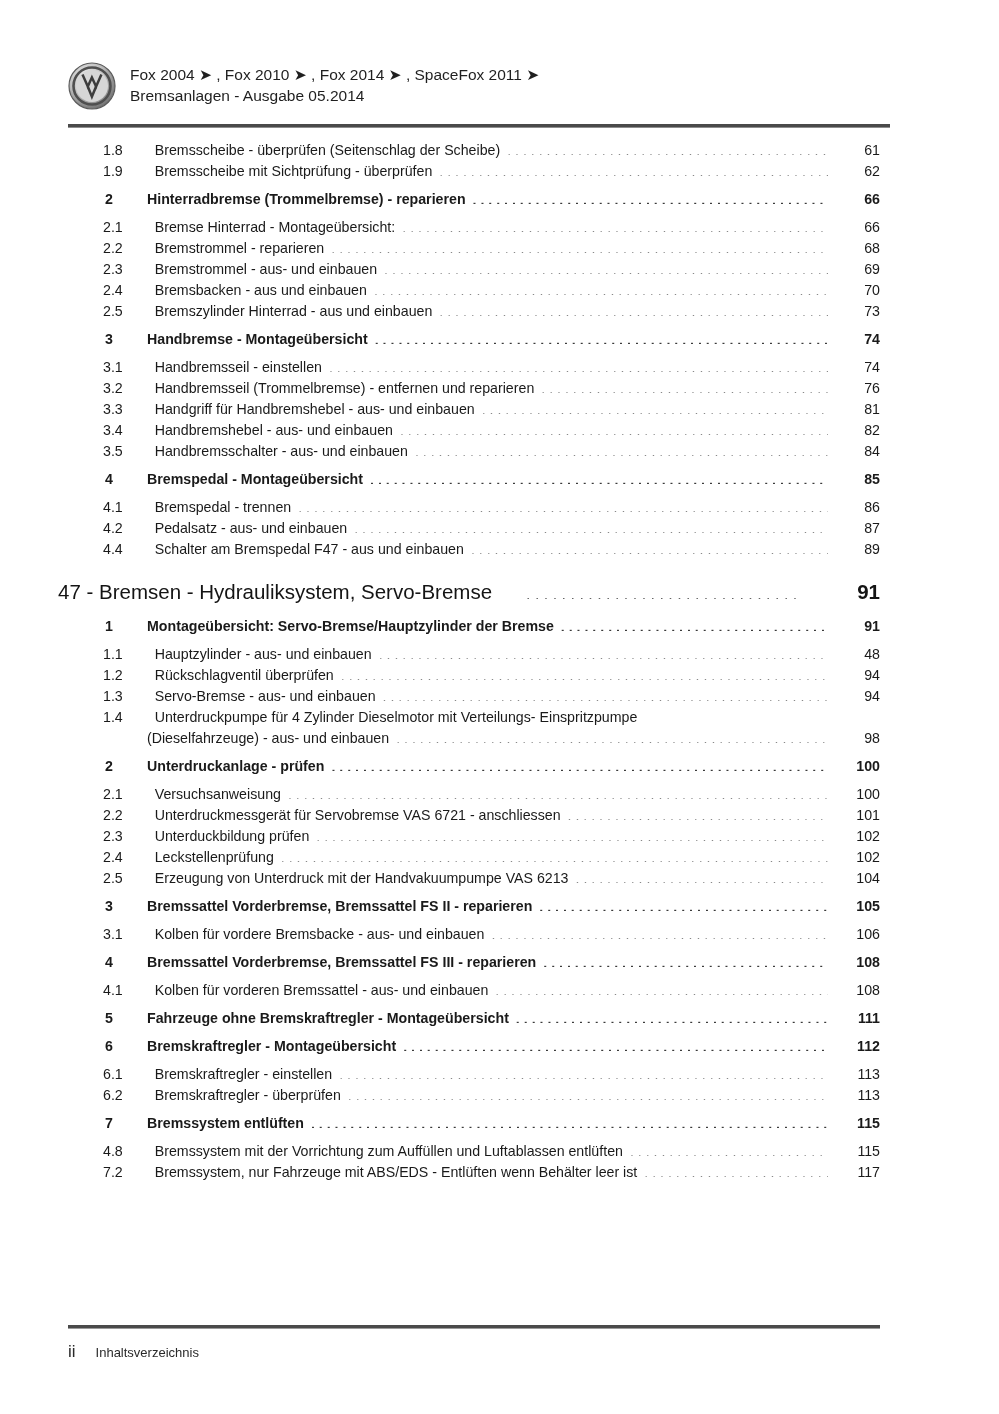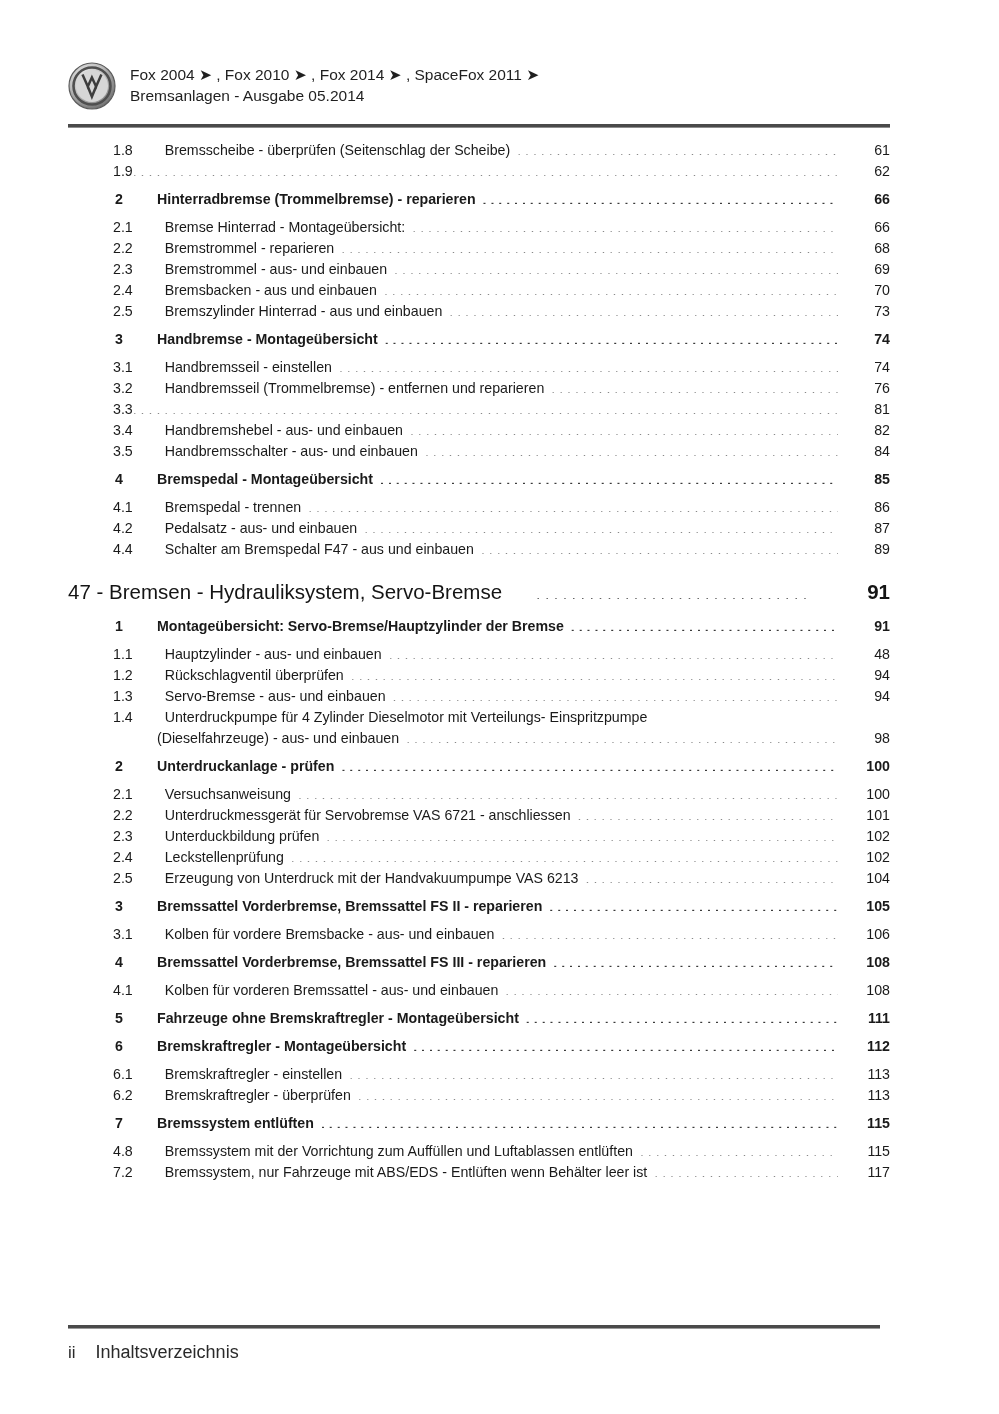--- a/index.html
+++ b/index.html
@@ -57,21 +57,21 @@
     top: 124px;
     width: 822px;
     height: 3px;
     background: #4a4a4a;
     border-bottom: 1px solid #8e8e8e;
   }
 
   
   .toc {
     position: absolute;
-    left: 68px;
+    left: 58px;
     top: 140px;
     width: 822px;
   }
   .toc-row {
     display: flex;
     align-items: baseline;
     font-size: 14.2px;
     line-height: 21px;
     color: #1a1a1a;
     white-space: nowrap;
@@ -173,21 +173,21 @@
     top: 1342px;
     display: flex;
     align-items: baseline;
     gap: 20px;
   }
   .footer-pagenum {
     font-size: 17px;
     color: #2a2a2a;
   }
   .footer-label {
-    font-size: 18px;
+    font-size: 13px;
     color: #2a2a2a;
   }
 </style>
 </head>
 <body>
 
 <div class="page">
 
   <div class="header">
     <div class="header-inner">
@@ -224,20 +224,21 @@
   <div class="toc">
     <div id="toc-top">
         <div class="toc-row">
           <span class="toc-num">1.8</span>
           <span class="toc-title">Bremsscheibe - überprüfen (Seitenschlag der Scheibe)</span>
           <span class="toc-leader"></span>
           <span class="toc-page">61</span>
         </div>
         <div class="toc-row">
           <span class="toc-num">1.9</span>
+          <span class="toc-title">Bremsscheibe mit Sichtprüfung - überprüfen</span>
           <span class="toc-leader"></span>
           <span class="toc-page">62</span>
         </div>
         <div class="toc-row level-1 gap-before gap-after">
           <span class="toc-num">2</span>
           <span class="toc-title">Hinterradbremse (Trommelbremse) - reparieren</span>
           <span class="toc-leader"></span>
           <span class="toc-page">66</span>
         </div>
         <div class="toc-row">
@@ -283,20 +284,21 @@
           <span class="toc-page">74</span>
         </div>
         <div class="toc-row">
           <span class="toc-num">3.2</span>
           <span class="toc-title">Handbremsseil (Trommelbremse) - entfernen und reparieren</span>
           <span class="toc-leader"></span>
           <span class="toc-page">76</span>
         </div>
         <div class="toc-row">
           <span class="toc-num">3.3</span>
+          <span class="toc-title">Handgriff für Handbremshebel - aus- und einbauen</span>
           <span class="toc-leader"></span>
           <span class="toc-page">81</span>
         </div>
         <div class="toc-row">
           <span class="toc-num">3.4</span>
           <span class="toc-title">Handbremshebel - aus- und einbauen</span>
           <span class="toc-leader"></span>
           <span class="toc-page">82</span>
         </div>
         <div class="toc-row">

